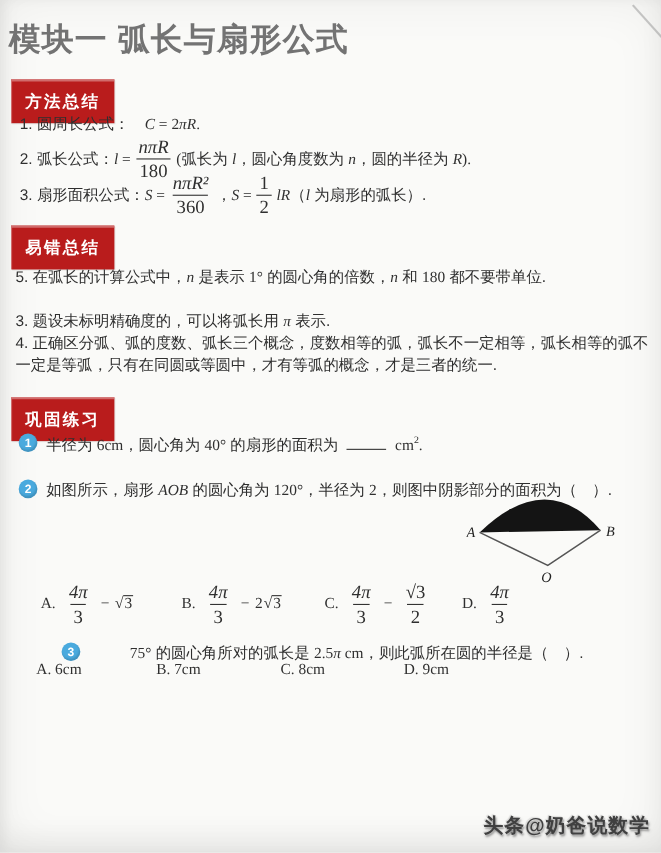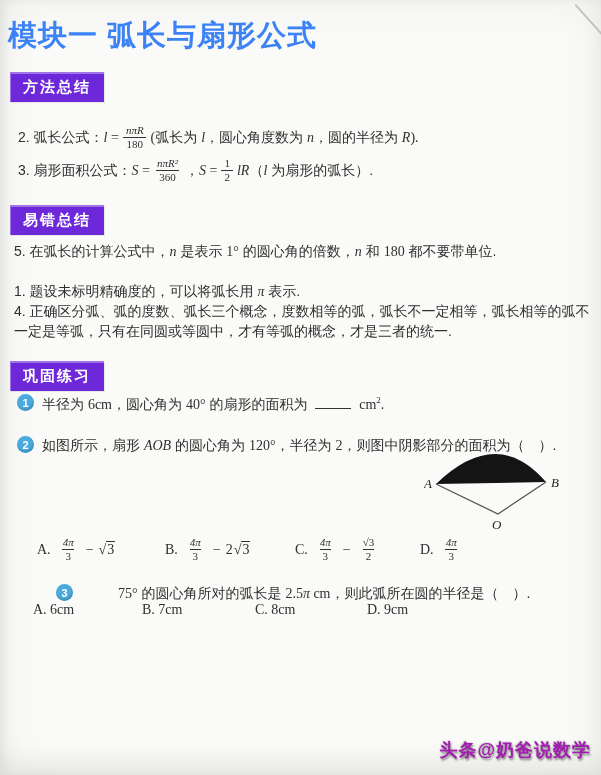--- a/index.html
+++ b/index.html
@@ -9,38 +9,38 @@
     position:relative; width:601px; height:775px; overflow:hidden;
     background:#fafaf8;
     box-shadow: inset 0 0 45px rgba(0,0,0,0.06), inset 0 -14px 22px rgba(0,0,0,0.05), inset 4px 0 10px rgba(0,0,0,0.04);
   }
   .curl {
     position:absolute; left:576px; top:4px; width:40px; height:2px;
     background:#9a9a9a; opacity:.55; transform:rotate(48deg); transform-origin:left top;
   }
   .title {
     position:absolute; left:8px; top:16px; width:580px;
-    font-size:29px; font-weight:bold; color:#3b82f6; letter-spacing:1px;
+    font-size:29px; font-weight:bold; color:#737373; letter-spacing:1px;
   }
   .badge {
-    position:absolute; left:10px; height:30px; padding:0 13px;
-    background:#6d28d9; color:#fff; font-size:15px; font-weight:bold;
+    position:absolute; left:10px; height:40px; padding:0 13px;
+    background:#b91c1c; color:#fff; font-size:15px; font-weight:bold;
     letter-spacing:2px; display:flex; align-items:center;
     box-shadow: inset 1px 2px 0 rgba(255,255,255,0.35), 1px 1px 0 rgba(0,0,0,0.08);
   }
   .b1 { top:72px; } .b2 { top:205px; } .b3 { top:361px; }
 
   .m  { font-family:"Liberation Serif", serif; }
   .mi { font-family:"Liberation Serif", serif; font-style:italic; }
   .sup{ font-family:"Liberation Serif", serif; font-size:9px; vertical-align:6px; }
 
   .f-row { position:absolute; left:18px; display:flex; align-items:center; font-size:14px; white-space:nowrap; }
   .f1 { top:104px; } .f2 { top:124px; } .f3 { top:157px; }
 
-  .frac { display:inline-flex; flex-direction:column; align-items:center; margin:0 4px; font-size:11px; }
+  .frac { display:inline-flex; flex-direction:column; align-items:center; margin:0 4px; font-size:17px; }
   .frac .num { display:block; padding:0 3px; line-height:1.2; }
   .frac .den { display:block; padding:0 3px; line-height:1.25; border-top:1px solid #333; }
 
   .sqrtwrap .under { border-top:1px solid #333; padding:0 1px; }
 
   .m-item { position:absolute; left:14px; width:580px; font-size:14px; line-height:20px; }
   .mi1 { top:241px; } .mi2 { top:261px; } .mi3 { top:281px; } .mi4 { top:301px; }
 
   .qnum {
     position:absolute; width:17px; height:17px; border-radius:50%;
@@ -64,35 +64,38 @@
   .clabel { margin-right:5px; }
   .op { margin:0 5px; }
   .coef { margin-right:1px; }
 
   .choices3 { position:absolute; left:0; top:602px; width:518px; height:20px; font-size:14px; }
   .c3a { position:absolute; } 
   .c3p0 { left:33px; } .c3p1 { left:142px; } .c3p2 { left:255px; } .c3p3 { left:367px; }
 
   .watermark {
     position:absolute; right:10px; top:738px; font-size:18px; font-weight:bold;
-    color:#a21caf; letter-spacing:1px;
+    color:#404040; letter-spacing:1px;
     text-shadow: 1px 2px 2px rgba(70,70,70,0.6), -1px -1px 1px rgba(120,120,120,0.25);
   }
 </style>
 </head>
 <body>
 
 <div class="page">
 
   <div class="curl"></div>
 
   <h1 class="title">模块一 弧长与扇形公式</h1>
 
   <div class="badge b1">方法总结</div>
 
+  <div class="f-row f1">
+    <span><span>1. 圆周长公式：　</span><span class="mi">C</span><span class="m"> = 2</span><span class="mi">πR</span><span class="m">.</span></span>
+  </div>
 
   <div class="f-row f2">
     <span><span>2. 弧长公式：</span><span class="mi">l</span><span class="m"> = </span></span>
     <span class="frac">
       <span class="num mi">nπR</span>
       <span class="den m">180</span>
     </span>
     <span><span class="m">(</span><span>弧长为 </span><span class="mi">l</span><span>，圆心角度数为 </span><span class="mi">n</span><span>，圆的半径为 </span><span class="mi">R</span><span class="m">).</span></span>
   </div>
 
@@ -106,21 +109,21 @@
     <span class="frac">
       <span class="num m">1</span>
       <span class="den m">2</span>
     </span>
     <span><span class="mi">lR</span><span>（</span><span class="mi">l</span><span> 为扇形的弧长）.</span></span>
   </div>
 
   <div class="badge b2">易错总结</div>
 
   <div class="m-item mi1"><span>5. 在弧长的计算公式中，</span><span class="mi">n</span><span> 是表示 </span><span class="m">1°</span><span> 的圆心角的倍数，</span><span class="mi">n</span><span> 和 </span><span class="m">180</span><span> 都不要带单位.</span></div>
-  <div class="m-item mi3"><span>1. 题设未标明精确度的，可以将弧长用 </span><span class="mi">π</span><span> 表示.</span></div>
+  <div class="m-item mi3"><span>3. 题设未标明精确度的，可以将弧长用 </span><span class="mi">π</span><span> 表示.</span></div>
   <div class="m-item mi4"><span>4. 正确区分弧、弧的度数、弧长三个概念，度数相等的弧，弧长不一定相等，弧长相等的弧不一定是等弧，只有在同圆或等圆中，才有等弧的概念，才是三者的统一.</span></div>
 
   <div class="badge b3">巩固练习</div>
 
   <div class="qnum qn1">1</div>
   <div class="q-text qt1">
     <span><span>半径为 </span><span class="m">6cm</span><span>，圆心角为 </span><span class="m">40°</span><span> 的扇形的面积为</span></span>
     <span class="blank"></span>
     <span><span class="m">cm</span><span class="sup">2</span><span class="m">.</span></span>
   </div>

